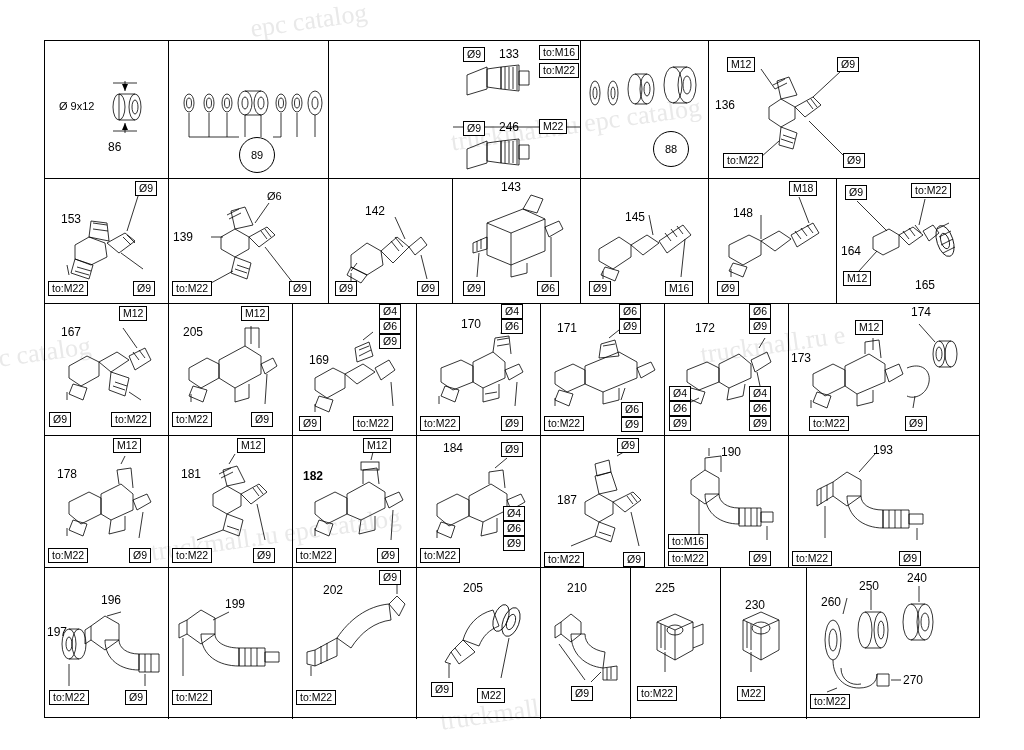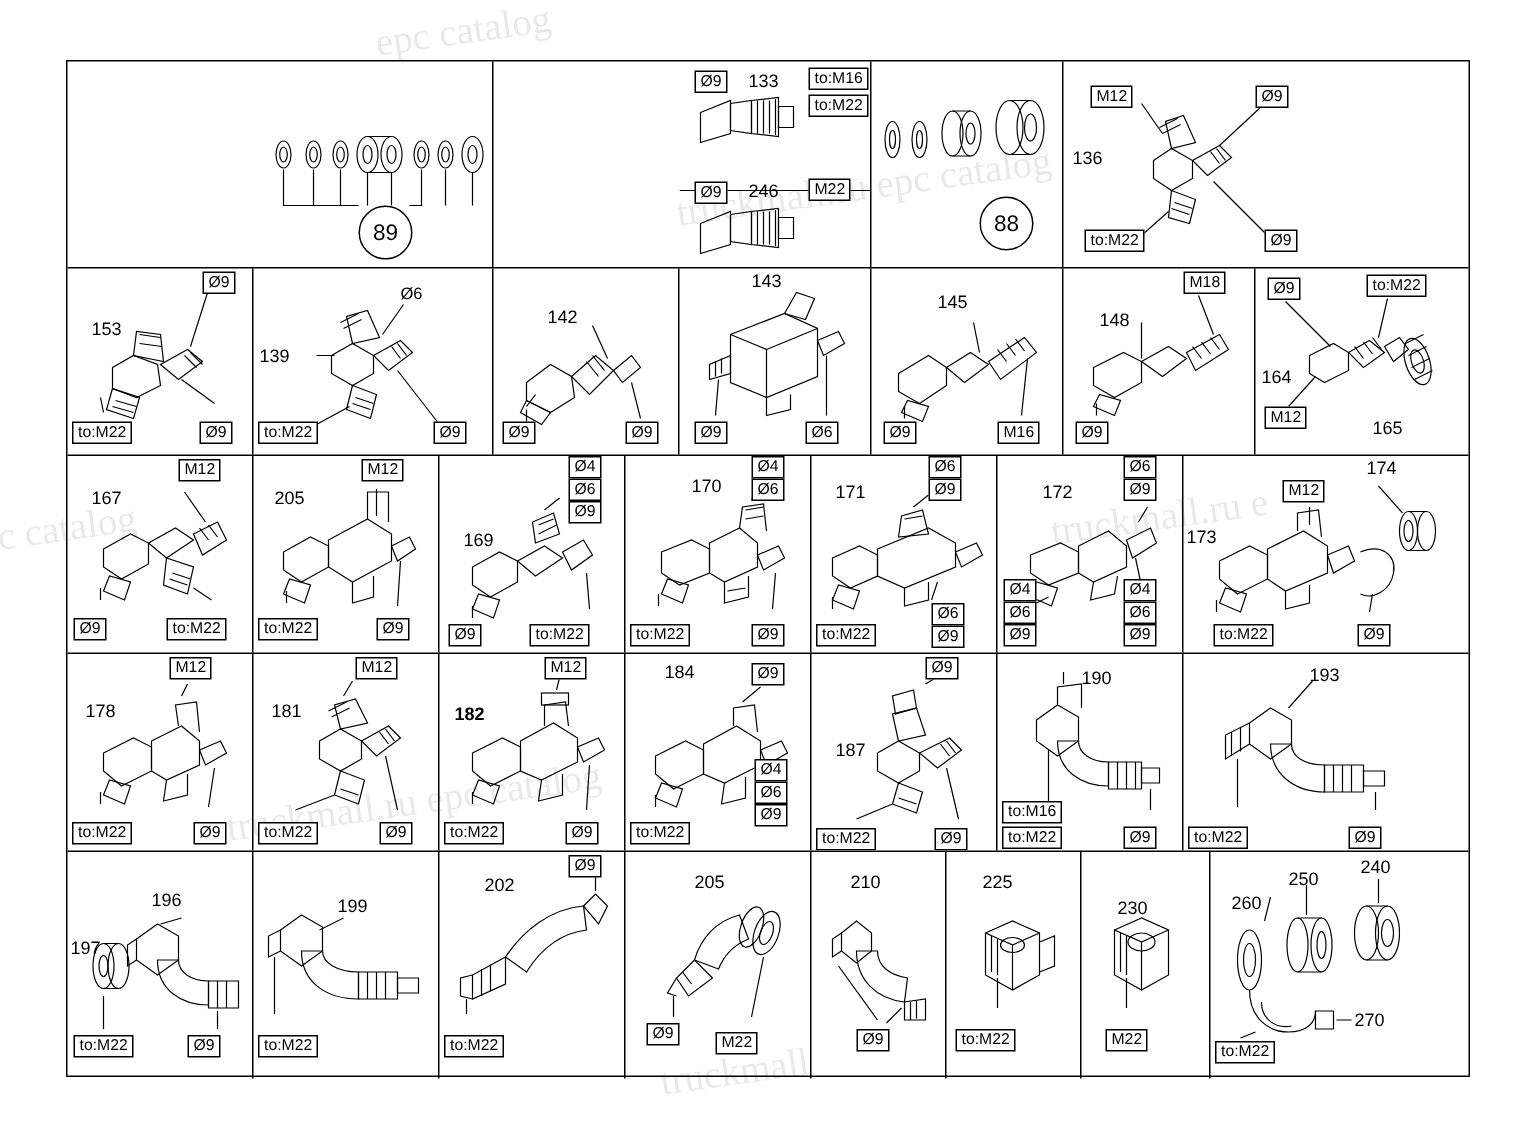--- a/index.html
+++ b/index.html
@@ -56,21 +56,21 @@
     white-space:nowrap;
     line-height:1.05;
     color:#000;
   }
   .circle-lbl{
     position:absolute;
     border:1px solid #000;
     border-radius:50%;
     width:34px;height:34px;
     display:flex;align-items:center;justify-content:center;
-    font-size:15px;background:#fff;
+    font-size:11px;background:#fff;
   }
   svg{position:absolute;left:0;top:0;overflow:visible;}
   .ln{stroke:#000;stroke-width:0.8;fill:none;}
   .pt{fill:#000;}
 </style>
 </head>
 <body>
 
 <div class="watermark" style="left:250px;top:6px;transform:rotate(-8deg);">epc catalog</div>
 <div class="watermark" style="left:450px;top:110px;transform:rotate(-8deg);">truckmall.ru epc catalog</div>
@@ -91,20 +91,37 @@
         <path d="M6 10 L28 -2" stroke="#e0607f" stroke-width="5" fill="none"></path>
       </g>
     </g>
   </svg>
 </div>
 
 <div class="sheet">
 
   <div class="row" style="top:0;height:138px;">
 
+    <div class="cell" style="left:0;width:124px;">
+      <svg width="124" height="138">
+
+        <ellipse cx="74" cy="66" rx="6" ry="13" class="ln"></ellipse>
+        <path class="ln" d="M74 53 L90 53 M74 79 L90 79"></path>
+        <ellipse cx="90" cy="66" rx="6" ry="13" class="ln"></ellipse>
+        <ellipse cx="90" cy="66" rx="3" ry="7" class="ln"></ellipse>
+        <path class="ln" d="M74 53 L74 79"></path>
+
+        <path class="ln" d="M80 40 L80 50 M80 82 L80 92"></path>
+        <path class="pt" d="M80 50 l-3 -7 l6 0 z"></path>
+        <path class="pt" d="M80 82 l-3 7 l6 0 z"></path>
+        <path class="ln" d="M68 42 L92 42 M68 90 L92 90"></path>
+      </svg>
+      <div class="lbl" style="left:14px;top:60px;">Ø 9x12</div>
+      <div class="lbl big" style="left:63px;top:100px;">86</div>
+    </div>
 
     <div class="cell" style="left:124px;width:160px;">
       <svg width="160" height="138">
 
         <g class="ln">
           <ellipse cx="20" cy="62" rx="5" ry="9"></ellipse>
             <ellipse cx="20" cy="62" rx="2.5" ry="5"></ellipse>
           <ellipse cx="40" cy="62" rx="5" ry="9"></ellipse>
             <ellipse cx="40" cy="62" rx="2.5" ry="5"></ellipse>
           <ellipse cx="58" cy="62" rx="5" ry="9"></ellipse>
@@ -300,21 +317,21 @@
           <path d="M18 70 L38 58 L50 66 L50 78 L32 90 L18 82 Z"></path>
           <path d="M50 66 L66 56 L78 64 L62 76 Z"></path>
           <path d="M78 62 L102 46 L110 56 L86 74 Z"></path>
           <path d="M84 54 L90 62 M90 50 L96 58 M96 47 L102 55"></path>
           <path d="M24 88 L20 96 L34 102 L38 92 Z"></path>
           <path d="M22 100 L22 92"></path>
           <path d="M68 36 L72 56"></path>
           <path d="M100 98 L104 60"></path>
         </g>
       </svg>
-      <div class="lbl big" style="left:44px;top:16px;text-align:right;">145</div>
+      <div class="lbl big" style="left:44px;top:32px;text-align:right;">145</div>
       <div class="box" style="left:8px;top:102px;">Ø9</div>
       <div class="box" style="left:84px;top:102px;">M16</div>
     </div>
 
     <div class="cell" style="left:664px;width:128px;">
       <svg width="128" height="125">
         <g class="ln">
           <path d="M20 66 L40 56 L52 62 L52 76 L34 86 L20 78 Z"></path>
           <path d="M52 62 L70 52 L82 60 L66 72 Z"></path>
           <path d="M82 56 L104 44 L110 54 L88 68 Z"></path>

